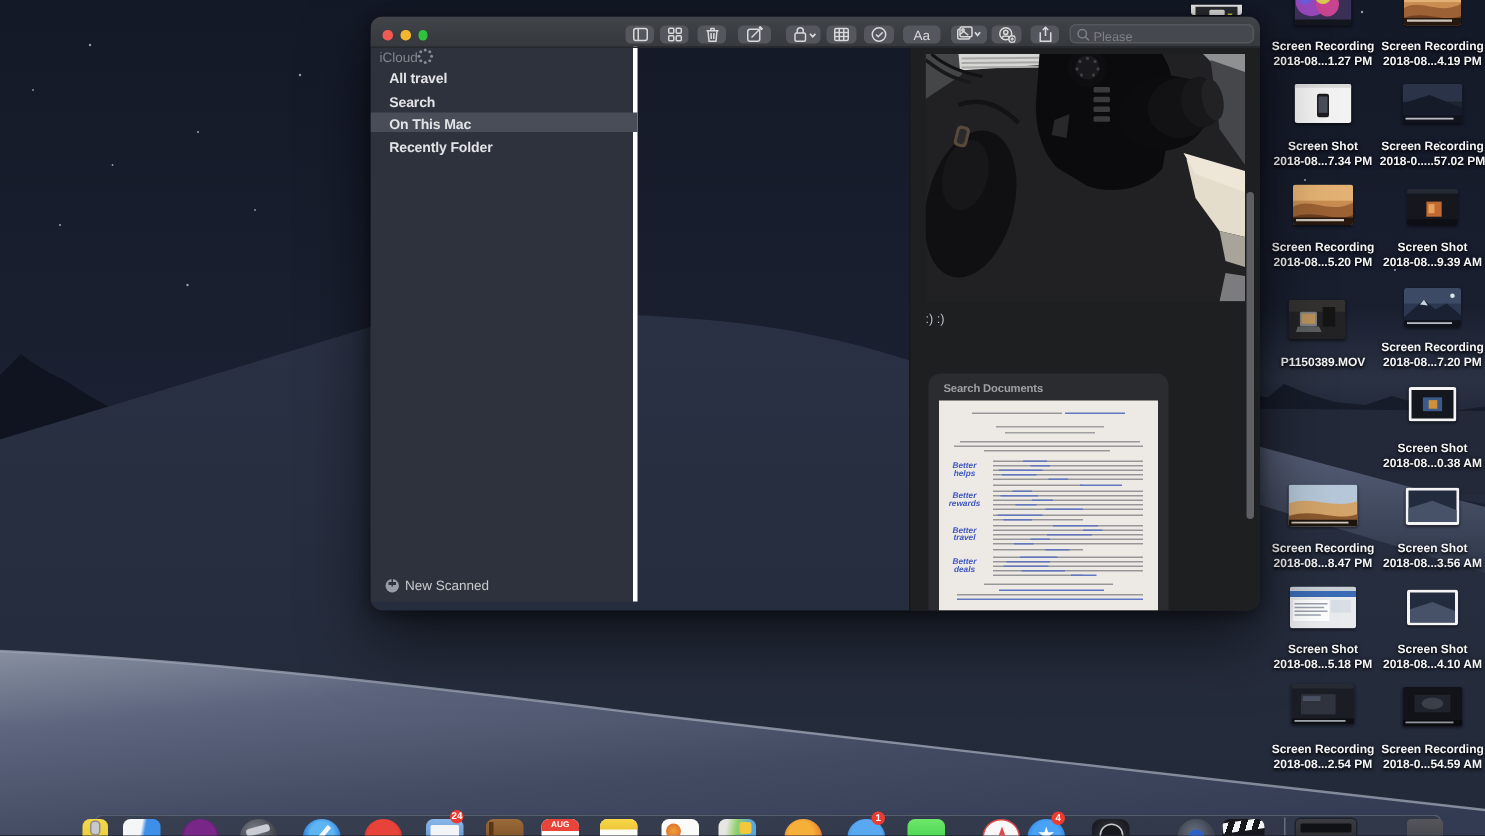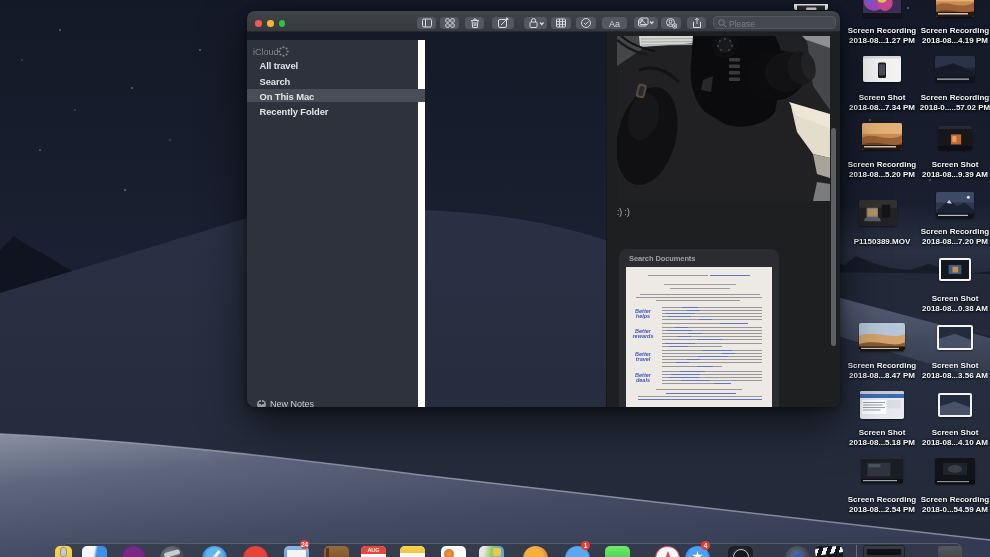--- a/index.html
+++ b/index.html
@@ -19,22 +19,22 @@
   #titlebar { position:absolute; left:0; top:0; width:593px; height:21px;
     background:linear-gradient(#414449,#393c41 65%,#36393e);
     border-bottom:1px solid #26282b; }
   .tl { position:absolute; top:9px; width:6.6px; height:6.6px; border-radius:50%; }
   .tbtn { position:absolute; top:5.5px; height:12px; background:#54575d;
     border-radius:3.5px; }
   .tbtn svg { position:absolute; left:50%; top:50%; transform:translate(-50%,-50%); }
   #search { position:absolute; left:466px; top:5px; width:123px; height:12.5px;
     background:#45484e; border:1px solid #55585d; border-radius:4px; }
 
-  #sidebar { position:absolute; left:0; top:29px; width:178px; height:375px;
-    background:#2d323c; border-right:7px solid #ffffff; }
+  #sidebar { position:absolute; left:0; top:15px; width:178px; height:375px;
+    background:#2d323c; border-right:3px solid #ffffff; }
   .sbitem { position:absolute; left:12.5px; font-size:9.4px; font-weight:bold;
     color:#e2e3e6; letter-spacing:-0.1px; }
   #notelist { position:absolute; left:178px; top:21px; width:181px; height:375px;
     background:#242528; }
   #content { position:absolute; left:359px; top:21px; width:234px; height:375px;
     background:#1e1f21; }
 
   #scanblk { position:absolute; left:13px; top:217px; width:160px; height:158px;
     background:#2b2c2f; border-radius:8px 8px 0 0; }
   #paper { position:absolute; left:7px; top:18px; width:146px; height:140px;
@@ -268,21 +268,21 @@
       </g>
         </svg>
     <div class="sbitem" style="top:20px;">All travel</div>
     <div class="sbitem" style="top:35.5px;">Search</div>
     <div style="position:absolute;left:0;top:49px;width:178px;height:13px;background:#484d58;"></div>
     <div class="sbitem" style="top:51px;">On This Mac</div>
     <div class="sbitem" style="top:66px;">Recently Folder</div>
     <div style="position:absolute;left:10px;top:360px;width:9px;height:9px;border-radius:50%;background:#989ca6;"></div>
     <div style="position:absolute;left:12px;top:362px;width:5px;height:1.6px;background:#2d323c;"></div>
     <div style="position:absolute;left:13.7px;top:360.3px;width:1.6px;height:5px;background:#2d323c;"></div>
-    <div style="position:absolute;left:23px;top:358.5px;font-size:9px;color:#c8cacd;">New Notes</div>
+    <div style="position:absolute;left:23px;top:358.5px;font-size:9px;color:#c8cacd;">New Scanned</div>
   </div>
   <div id="content">
     <div style="position:absolute;left:0;top:0;width:1px;height:375px;background:#17181a;"></div>
     <div style="position:absolute;left:11px;top:4px;width:213px;height:165px;overflow:hidden;">
       <svg width="213" height="165" viewBox="0 0 213 165">
 
         <rect width="213" height="165" fill="#212123"></rect>
 
         <polygon points="0,0 30,0 24,14 0,30" fill="#454648"></polygon>
 

